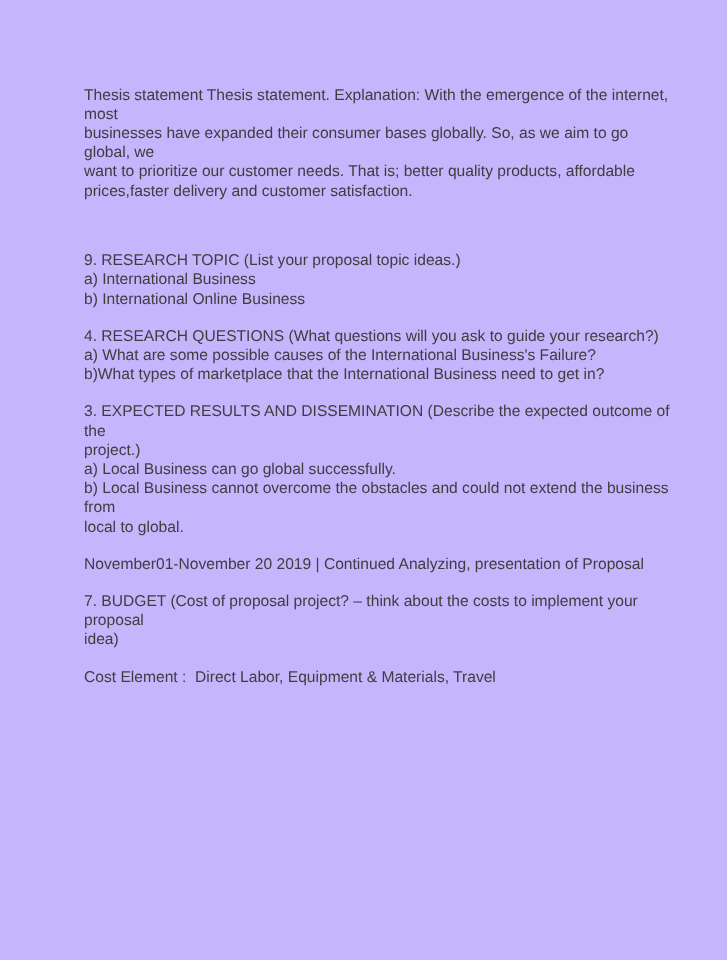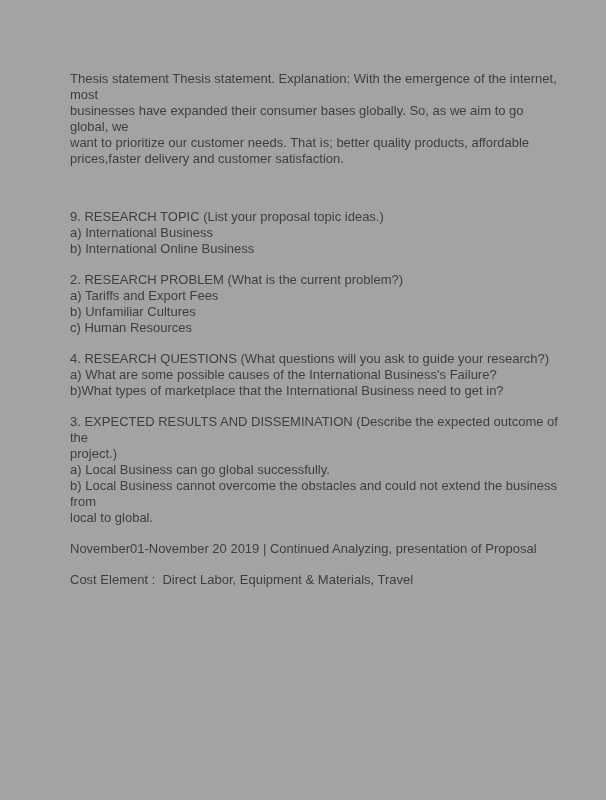--- a/index.html
+++ b/index.html
@@ -4,21 +4,21 @@
 <style>
   html, body {
     margin: 0;
     padding: 0;
     background: #ffffff;
   }
   .page {
     position: relative;
     width: 606px;
     height: 800px;
-    background: #a3a3a3;
+    background: #c4b5fd;
     overflow: hidden;
     font-family: "Liberation Sans", sans-serif;
   }
   .content {
     position: absolute;
     left: 70px;
     top: 71px;
     width: 488px;
     color: #3e3e3e;
     font-size: 13px;
@@ -37,28 +37,26 @@
 
 <div class="page">
   <div class="content">
     <p class="block gap-after-thesis">Thesis statement Thesis statement. Explanation: With the emergence of the internet, most
 businesses have expanded their consumer bases globally. So, as we aim to go global, we
 want to prioritize our customer needs. That is; better quality products, affordable
 prices,faster delivery and customer satisfaction.</p>
     <p class="block">9. RESEARCH TOPIC (List your proposal topic ideas.)
 a) International Business
 b) International Online Business</p>
-    <p class="block">2. RESEARCH PROBLEM (What is the current problem?)
-a) Tariffs and Export Fees
-b) Unfamiliar Cultures
-c) Human Resources</p>
     <p class="block">4. RESEARCH QUESTIONS (What questions will you ask to guide your research?)
 a) What are some possible causes of the International Business's Failure?
 b)What types of marketplace that the International Business need to get in?</p>
     <p class="block">3. EXPECTED RESULTS AND DISSEMINATION (Describe the expected outcome of the
 project.)
 a) Local Business can go global successfully.
 b) Local Business cannot overcome the obstacles and could not extend the business from
 local to global.</p>
     <p class="block">November01-November 20 2019 | Continued Analyzing, presentation of Proposal</p>
+    <p class="block">7. BUDGET (Cost of proposal project? – think about the costs to implement your proposal
+idea)</p>
     <p class="block">Cost Element :  Direct Labor, Equipment &amp; Materials, Travel</p>
   </div>
 </div>
 
 </body></html>

